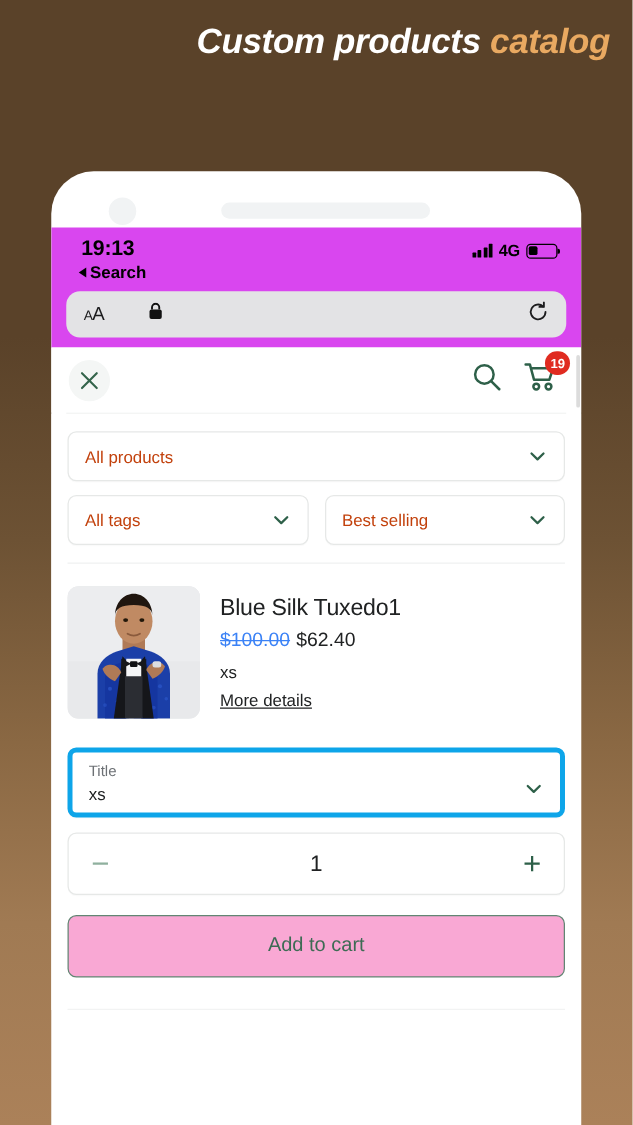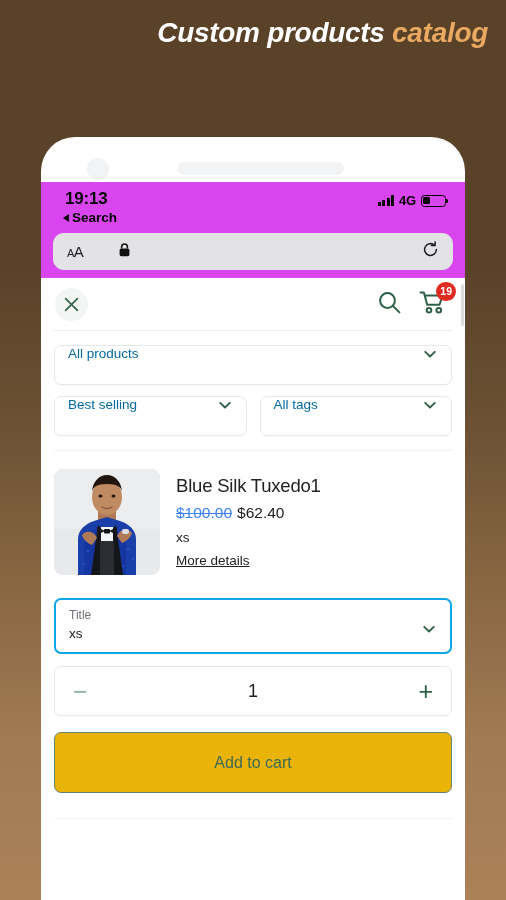--- a/index.html
+++ b/index.html
@@ -204,24 +204,24 @@
   }
 
   
   .content { padding: 14px 13px 0; background: #fff; }
 
   .select {
     border: 1px solid #e6e8e7;
     border-radius: 7px;
     height: 40px;
     display: flex;
-    align-items: flex-start;
+    align-items: center;
     padding: 0 13px;
     font-size: 13.5px;
-    color: #0369a1;
+    color: #c2410c;
     background: #fff;
     box-shadow: 0 1px 0 rgba(0,0,0,0.02);
   }
   .select .val { flex: 1; }
   .row-2 { display: flex; gap: 13px; margin-top: 11px; }
   .row-2 > .select { flex: 1; }
 
   .showing {
     text-align: center;
     font-size: 13.5px;
@@ -262,21 +262,21 @@
     margin-top: 8px;
     font-size: 13.5px;
     color: #202223;
     text-decoration: underline;
     display: inline-block;
   }
 
   
   .variant-select {
     margin-top: 23px;
-    border: 2px solid #0ea5e9;
+    border: 4px solid #0ea5e9;
     border-radius: 7px;
     height: 56px;
     padding: 8px 13px 0;
     display: flex;
     align-items: flex-start;
     position: relative;
     background: #fff;
     box-shadow: 0 1px 0 rgba(0,0,0,0.02);
   }
   .variant-select .lbl { font-size: 12px; color: #6d7175; display: block; }
@@ -295,29 +295,29 @@
     background: #fff;
     box-shadow: 0 1px 0 rgba(0,0,0,0.02);
   }
   .qty .minus { font-size: 25px; color: #8fb09e; line-height: 1; width: 24px; }
   .qty .num { flex: 1; text-align: center; font-size: 18px; color: #202223; }
   .qty .plus { font-size: 25px; color: #2e6049; line-height: 1; width: 24px; text-align: right; }
 
   
   .atc {
     margin-top: 16px;
-    height: 61px;
+    height: 50px;
     border: 1px solid #628573;
     border-radius: 7px;
     display: flex;
     align-items: center;
     justify-content: center;
     font-size: 16px;
     color: #3d6b54;
-    background: #eab308;
+    background: #f9a8d4;
   }
   .bottom-rule {
     height: 1px;
     background: #f2f3f3;
     margin-top: 25px;
   }
 </style>
 </head>
 <body>
 
@@ -402,27 +402,27 @@
 
     <div class="select">
       <span class="val">All products</span>
       <svg width="16" height="16" viewBox="0 0 16 16">
         <path d="M3.2 5.8 8 10.5l4.8-4.7" fill="none" stroke="#2e6049" stroke-width="1.8" stroke-linecap="round" stroke-linejoin="round"></path>
       </svg>
     </div>
 
     <div class="row-2">
       <div class="select">
-        <span class="val">Best selling</span>
+        <span class="val">All tags</span>
         <svg width="16" height="16" viewBox="0 0 16 16">
           <path d="M3.2 5.8 8 10.5l4.8-4.7" fill="none" stroke="#2e6049" stroke-width="1.8" stroke-linecap="round" stroke-linejoin="round"></path>
         </svg>
       </div>
       <div class="select">
-        <span class="val">All tags</span>
+        <span class="val">Best selling</span>
         <svg width="16" height="16" viewBox="0 0 16 16">
           <path d="M3.2 5.8 8 10.5l4.8-4.7" fill="none" stroke="#2e6049" stroke-width="1.8" stroke-linecap="round" stroke-linejoin="round"></path>
         </svg>
       </div>
     </div>
 
     <div class="rule"></div>
 
     <div class="product">
       <div class="thumb">

